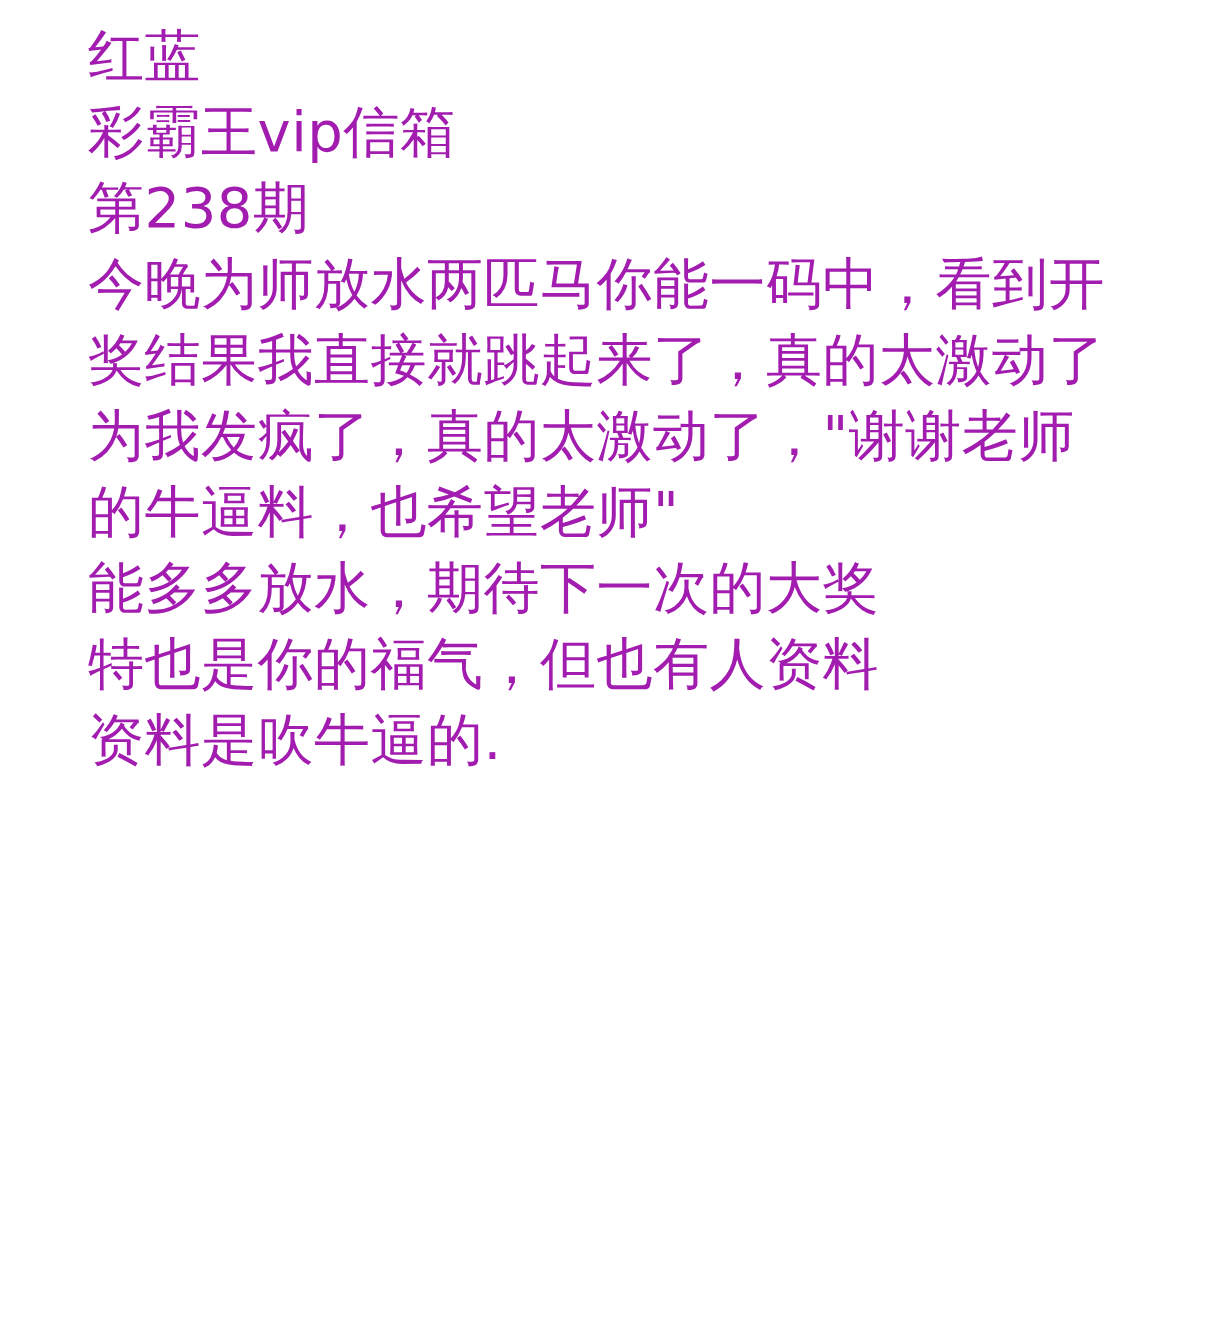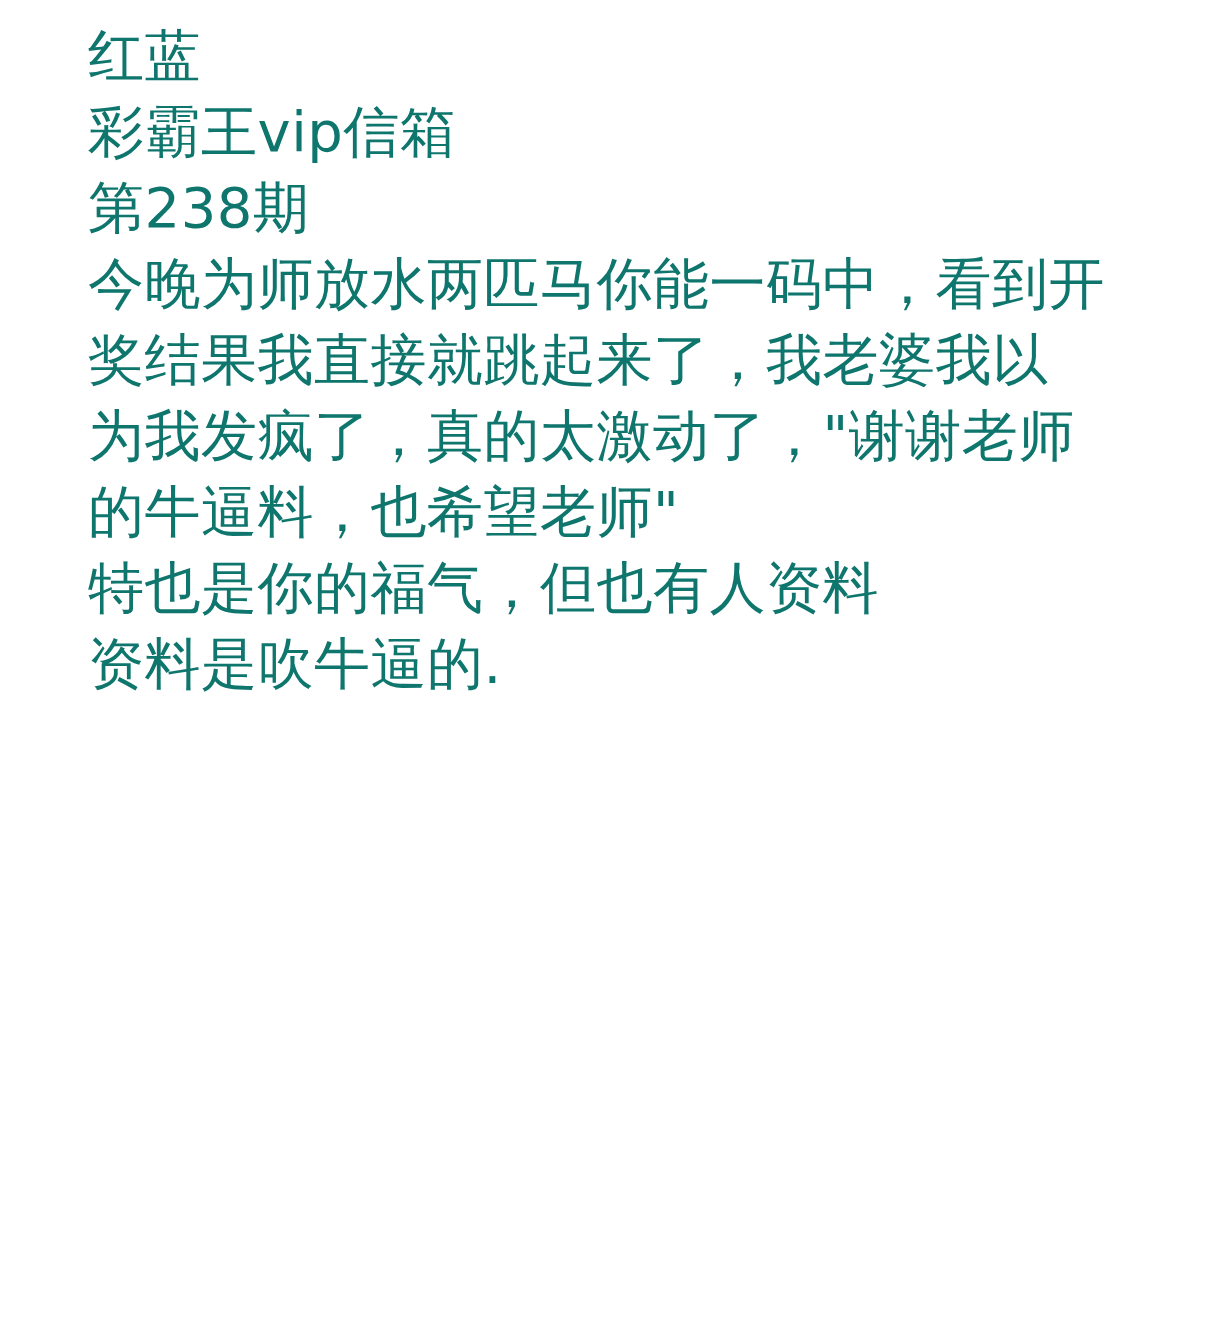--- a/index.html
+++ b/index.html
@@ -25,31 +25,32 @@
     display: block;
   }
   .line {
     display: block;
     font-size: 56px;
     line-height: 76px;
     letter-spacing: 0.5px;
     white-space: pre-wrap;
     word-break: break-word;
     font-weight: 400;
-    color: #0f766e;
+    color: #a21caf;
   }
 </style>
 </head>
 <body>
 
 <div class="page">
   <div class="text-block">
     <span class="line">红蓝</span>
     <span class="line">彩霸王vip信箱</span>
     <span class="line">第238期</span>
     <span class="line">今晚为师放水两匹马你能一码中，看到开</span>
-    <span class="line">奖结果我直接就跳起来了，我老婆我以</span>
+    <span class="line">奖结果我直接就跳起来了，真的太激动了</span>
     <span class="line">为我发疯了，真的太激动了，"谢谢老师</span>
     <span class="line">的牛逼料，也希望老师"</span>
+    <span class="line">能多多放水，期待下一次的大奖</span>
     <span class="line">特也是你的福气，但也有人资料</span>
     <span class="line">资料是吹牛逼的.</span>
   </div>
 </div>
 
 </body></html>

